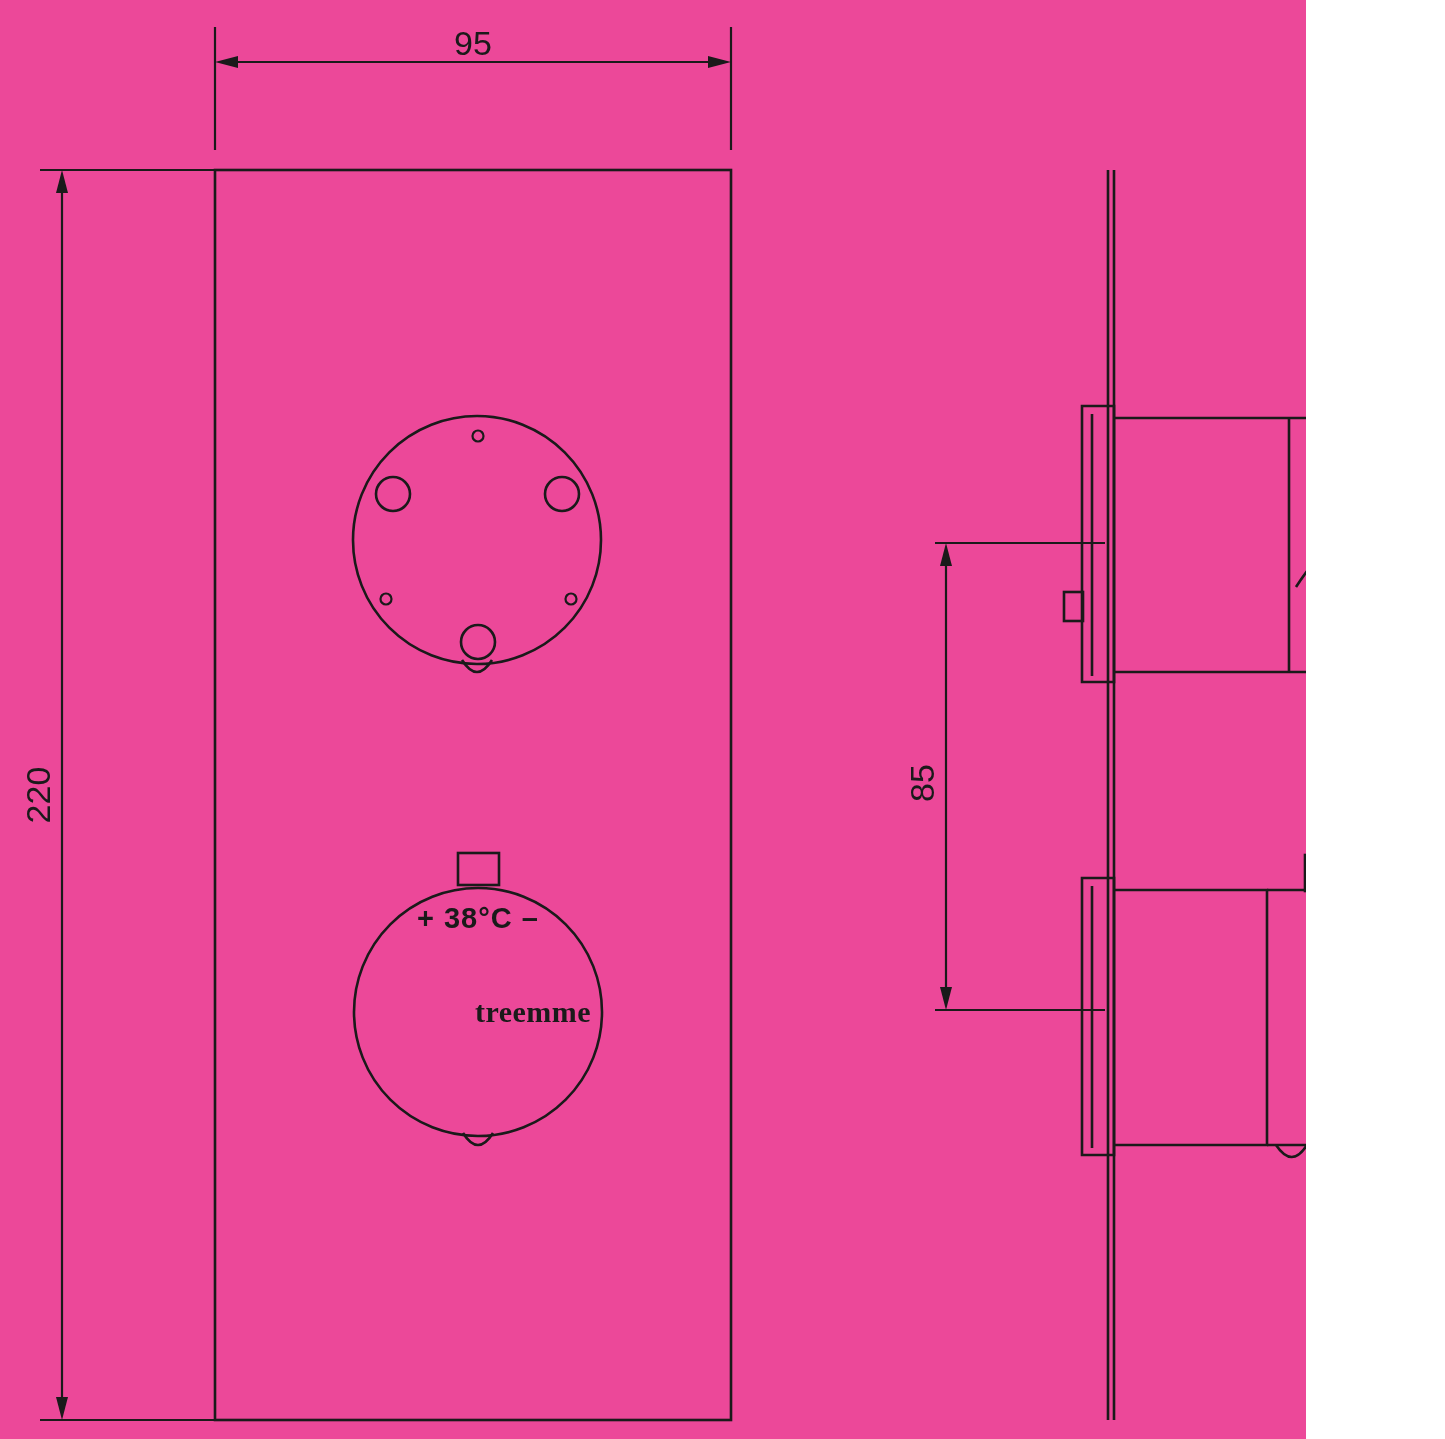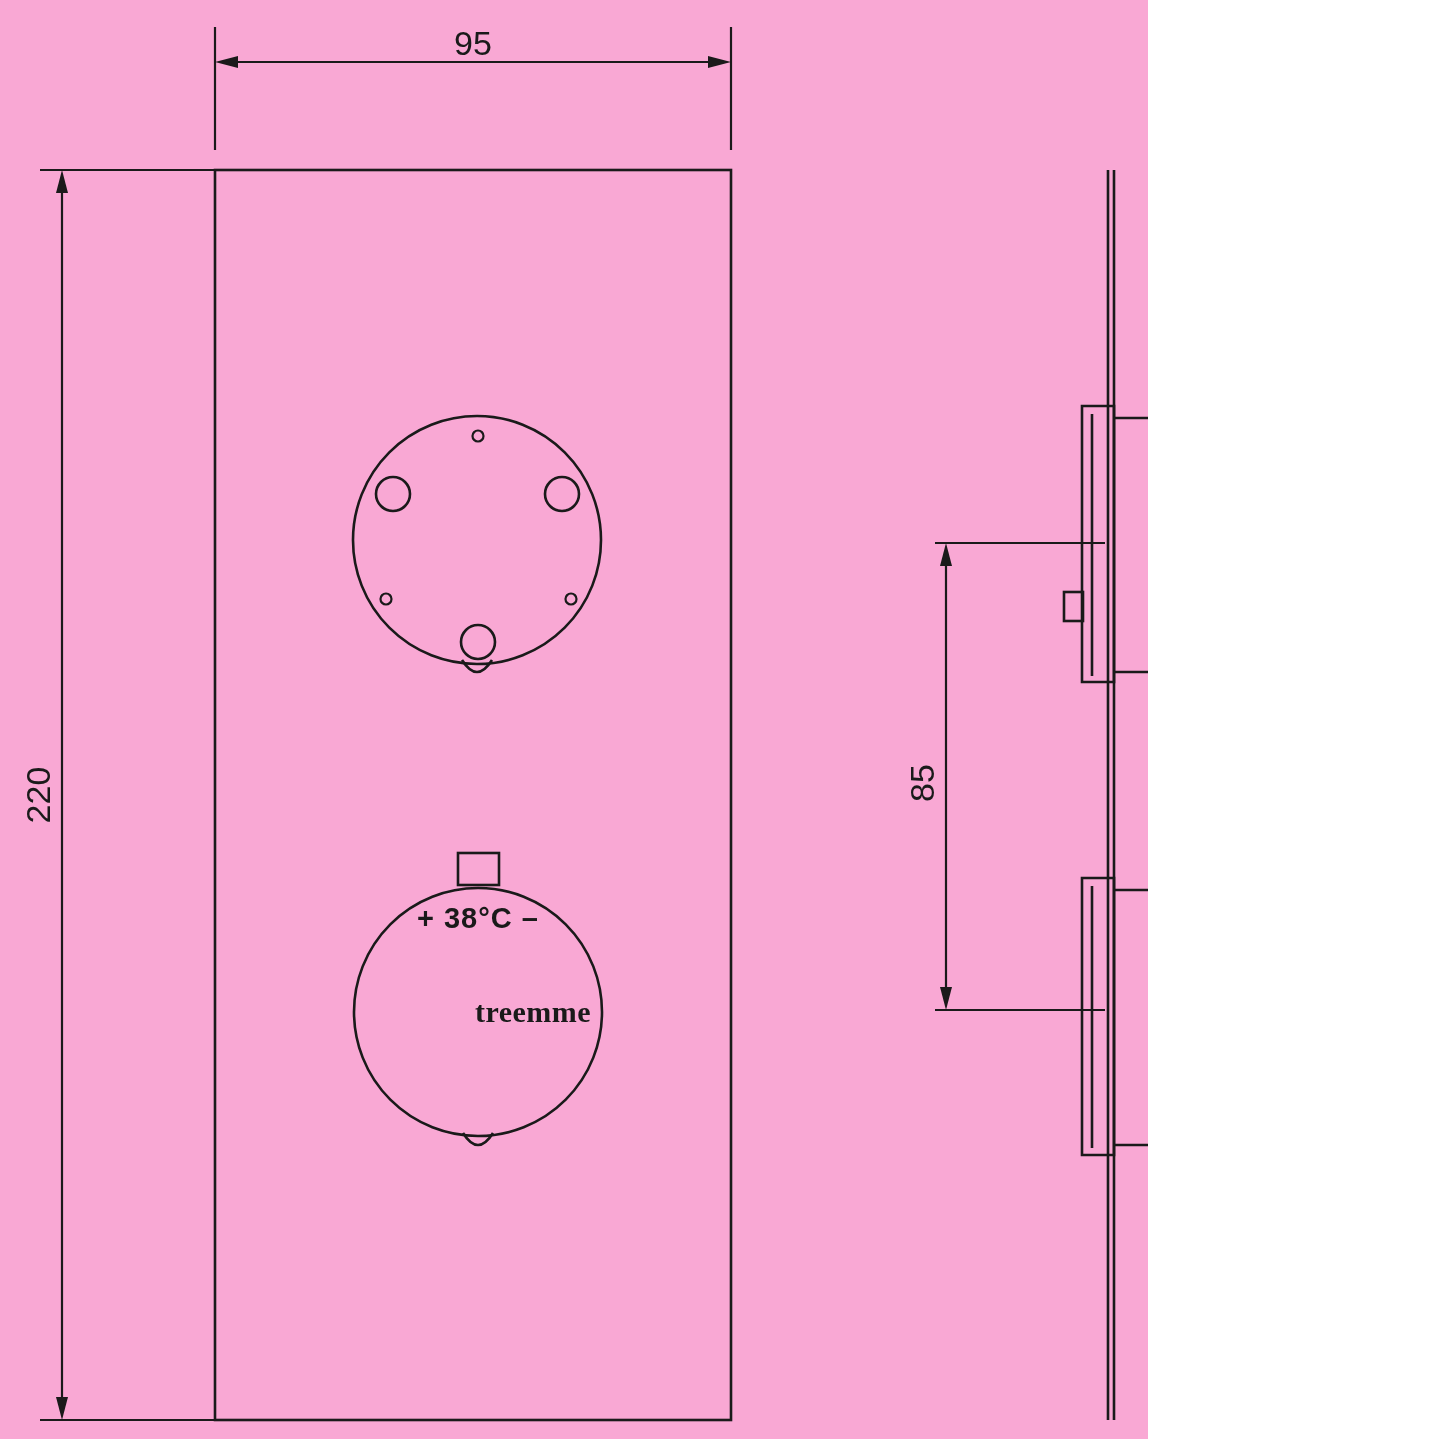--- a/index.html
+++ b/index.html
@@ -6,23 +6,23 @@
     margin: 0;
     padding: 0;
     background: #ffffff;
   }
   body {
     font-family: "Liberation Sans", sans-serif;
     color: #1a1a1a;
   }
   #sheet {
     position: relative;
-    width: 1148px;
+    width: 1306px;
     height: 1439px;
-    background: #f9a8d4;
+    background: #ec4899;
     overflow: hidden;
   }
   svg.drawing {
     position: absolute;
     left: 0;
     top: 0;
     width: 1445px;
     height: 1439px;
   }
   .ln {

